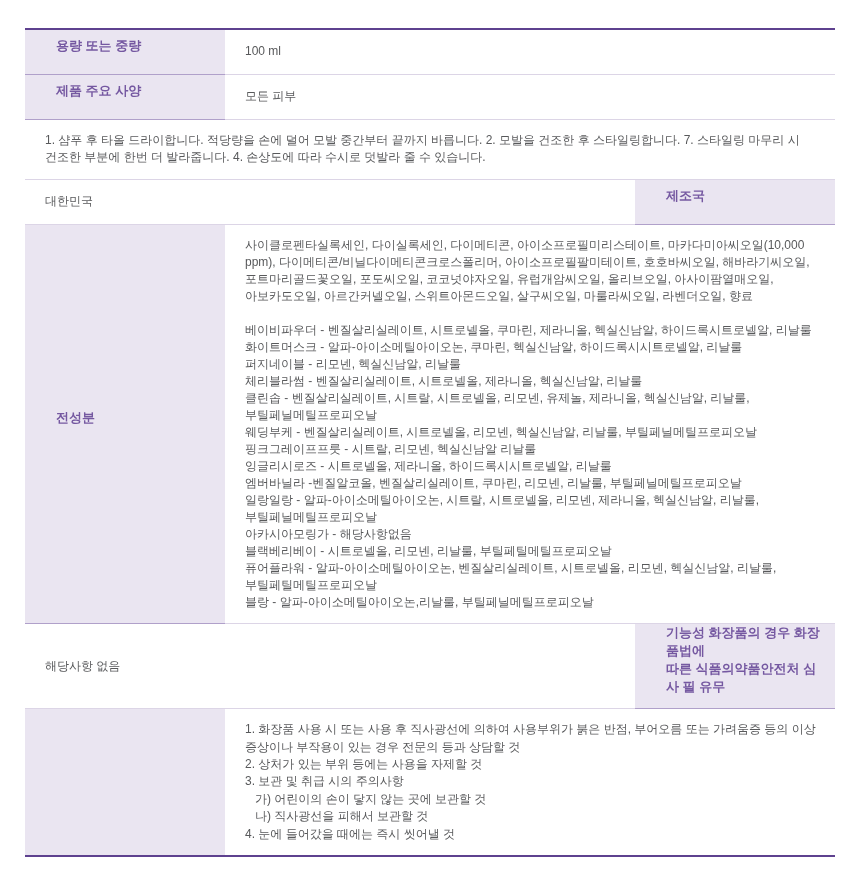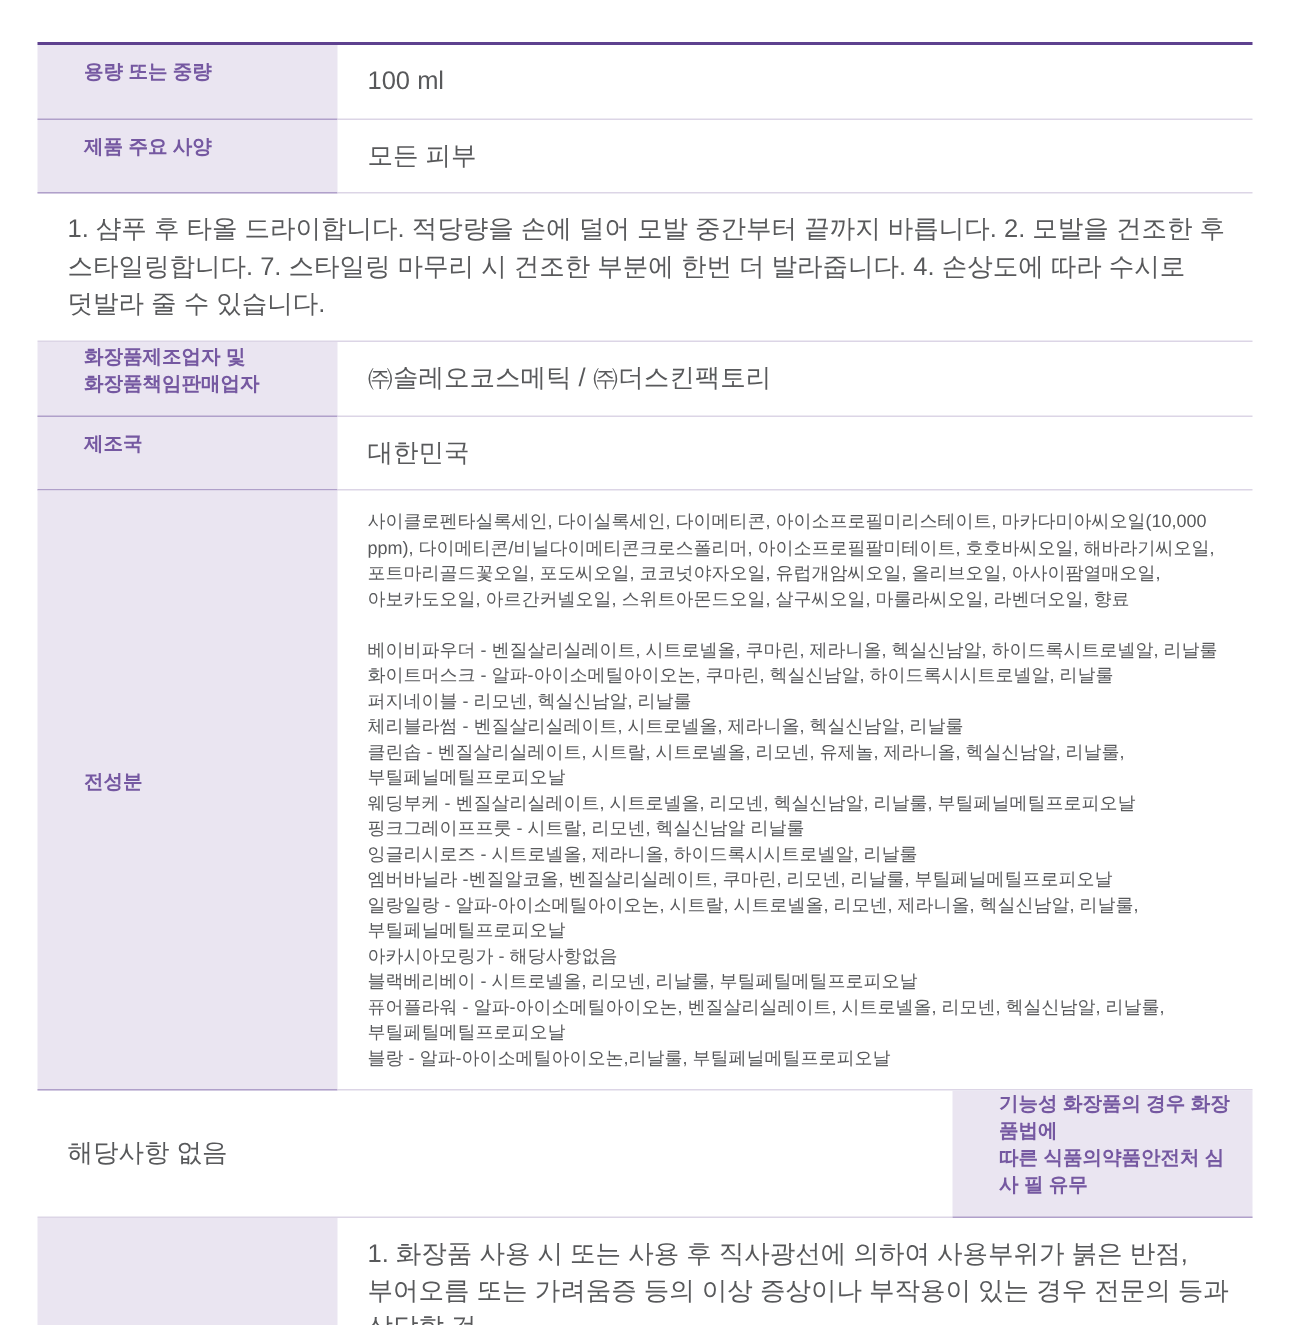--- a/index.html
+++ b/index.html
@@ -38,21 +38,21 @@
   }
   .row:last-child .label-cell,
   .row:last-child .value-cell{border-bottom:none;}
   .label-text{
     color:var(--label_text);
     font-size:13px;font-weight:600;line-height:1.38;
     white-space:pre-wrap;
   }
   .value-text{
     color:var(--value_text);
-    font-size:17px;line-height:1.45;
+    font-size:12px;line-height:1.45;
     white-space:pre-wrap;
     word-break:keep-all;
   }
   .row.small .value-text{font-size:12px;line-height:1.42;}
 </style>
 </head>
 <body>
 
 <div class="spec-table">
   <div class="row">
@@ -73,36 +73,27 @@
     </div>
   </div>
 
 
   <div class="row">
     <div class="cell value-cell">
       <div class="value-text">1. 샴푸 후 타올 드라이합니다. 적당량을 손에 덜어 모발 중간부터 끝까지 바릅니다. 2. 모발을 건조한 후 스타일링합니다. 7. 스타일링 마무리 시 건조한 부분에 한번 더 발라줍니다. 4. 손상도에 따라 수시로 덧발라 줄 수 있습니다.</div>
     </div>
   </div>
 
-  <div class="row">
-    <div class="cell label-cell">
-      <span class="label-text">화장품제조업자 및
-화장품책임판매업자</span>
-    </div>
-    <div class="cell value-cell">
-      <div class="value-text">㈜솔레오코스메틱 / ㈜더스킨팩토리</div>
-    </div>
-  </div>
 
   <div class="row">
+    <div class="cell value-cell">
+      <div class="value-text">대한민국</div>
+    </div>
     <div class="cell label-cell">
       <span class="label-text">제조국</span>
-    </div>
-    <div class="cell value-cell">
-      <div class="value-text">대한민국</div>
     </div>
   </div>
 
   <div class="row small">
     <div class="cell label-cell">
       <span class="label-text">전성분</span>
     </div>
     <div class="cell value-cell">
       <div class="value-text">사이클로펜타실록세인, 다이실록세인, 다이메티콘, 아이소프로필미리스테이트, 마카다미아씨오일(10,000 ppm), 다이메티콘/비닐다이메티콘크로스폴리머, 아이소프로필팔미테이트, 호호바씨오일, 해바라기씨오일, 포트마리골드꽃오일, 포도씨오일, 코코넛야자오일, 유럽개암씨오일, 올리브오일, 아사이팜열매오일, 아보카도오일, 아르간커넬오일, 스위트아몬드오일, 살구씨오일, 마룰라씨오일, 라벤더오일, 향료
 

